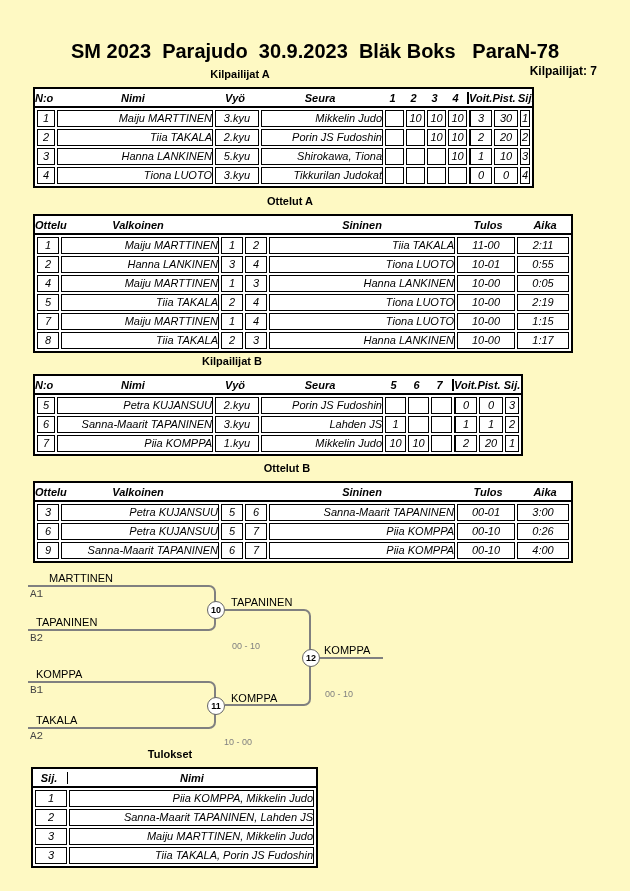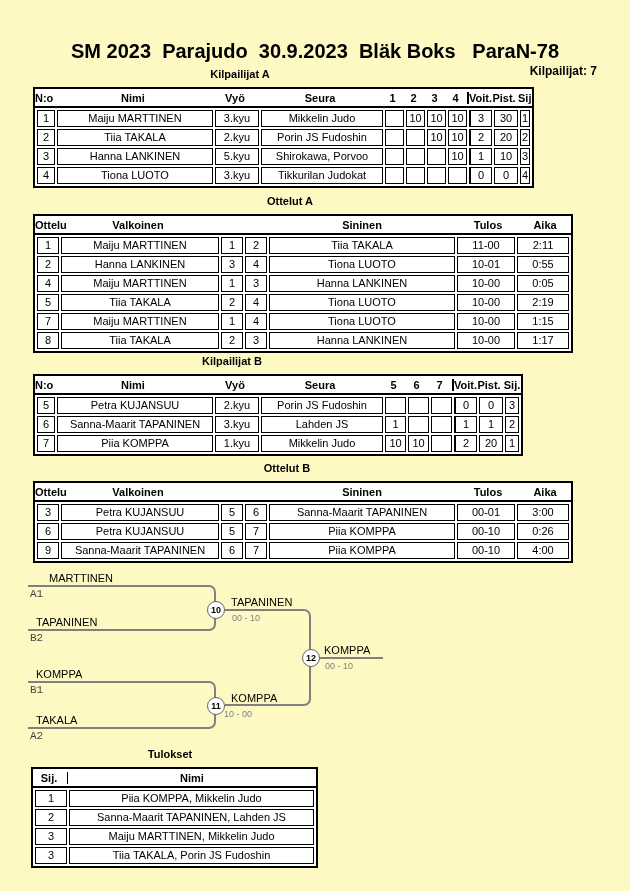--- a/index.html
+++ b/index.html
@@ -13,50 +13,50 @@
     font-size:20px;font-weight:bold;white-space:pre;letter-spacing:0px;
   }
   .competitor-count{
     position:absolute;top:64px;right:33px;font-size:12px;font-weight:bold;
   }
   .section-title{
     position:absolute;transform:translateX(-50%);
     font-size:11px;font-weight:bold;white-space:nowrap;
   }
   .tbl{
-    position:absolute;border:2px solid #000;background:#fff;box-sizing:border-box;
+    position:absolute;border:2px solid #000;background:#fff;box-sizing:border-box;font-style:italic;
   }
   .thead{
     display:grid;gap:2px;align-items:center;height:17px;
     border-bottom:2px solid #000;font-weight:bold;font-size:11px;
   }
   .thead span{text-align:center;white-space:nowrap;overflow:visible;}
   .tbody{display:grid;gap:2px;padding:2px;}
   .trow{display:grid;gap:2px;}
   .cell{
     border:1px solid #000;height:15px;line-height:15px;font-size:11px;
     text-align:center;white-space:nowrap;overflow:hidden;box-sizing:content-box;
     background:#fff;
   }
-  .cell.left{text-align:center;}
+  .cell.left{text-align:right;}
   .thick-l{border-left:2px solid #000 !important;}
   .grid-ka{grid-template-columns:18px 156px 44px 122px 19px 19px 19px 19px 23px 24px 1fr;}
   .grid-kb{grid-template-columns:18px 156px 44px 122px 21px 21px 21px 23px 24px 1fr;}
   .grid-ot{grid-template-columns:22px 158px 22px 22px 1fr 58px 52px;}
   .grid-tu{grid-template-columns:32px 1fr;}
   .div-l{border-left:1px solid #000;}
   
   .br-pair{
     position:absolute;border-top:2px solid #808080;border-right:2px solid #808080;
     border-bottom:2px solid #808080;border-radius:0 7px 7px 0;box-sizing:border-box;
   }
   .br-line{position:absolute;height:2px;background:#808080;}
   .br-name{position:absolute;font-size:11px;color:#000;white-space:nowrap;}
   .br-seed{position:absolute;font-size:11px;color:#444;white-space:nowrap;font-family:Liberation Mono, monospace;}
-  .br-score{position:absolute;font-size:9px;color:#808080;white-space:nowrap;}
+  .br-score{position:absolute;font-size:9px;color:#808080;white-space:nowrap;margin-top:28px;}
   .match-circle{
     position:absolute;width:16px;height:16px;border:1px solid #666;border-radius:50%;
     background:#fff;font-size:9px;font-weight:bold;text-align:center;line-height:16px;
     color:#000;z-index:2;
   }
 </style>
 </head>
 <body>
 
 <div class="page">
@@ -103,21 +103,21 @@
         <span class="cell">10</span>
         <span class="cell">10</span>
         <span class="cell thick-l">2</span>
         <span class="cell">20</span>
         <span class="cell">2</span>
       </div>
       <div class="trow grid-ka">
         <span class="cell">3</span>
         <span class="cell left">Hanna LANKINEN</span>
         <span class="cell">5.kyu</span>
-        <span class="cell left">Shirokawa, Porvoo</span>
+        <span class="cell left">Shirokawa, Tiona</span>
         <span class="cell"></span>
         <span class="cell"></span>
         <span class="cell"></span>
         <span class="cell">10</span>
         <span class="cell thick-l">1</span>
         <span class="cell">10</span>
         <span class="cell">3</span>
       </div>
       <div class="trow grid-ka">
         <span class="cell">4</span>

